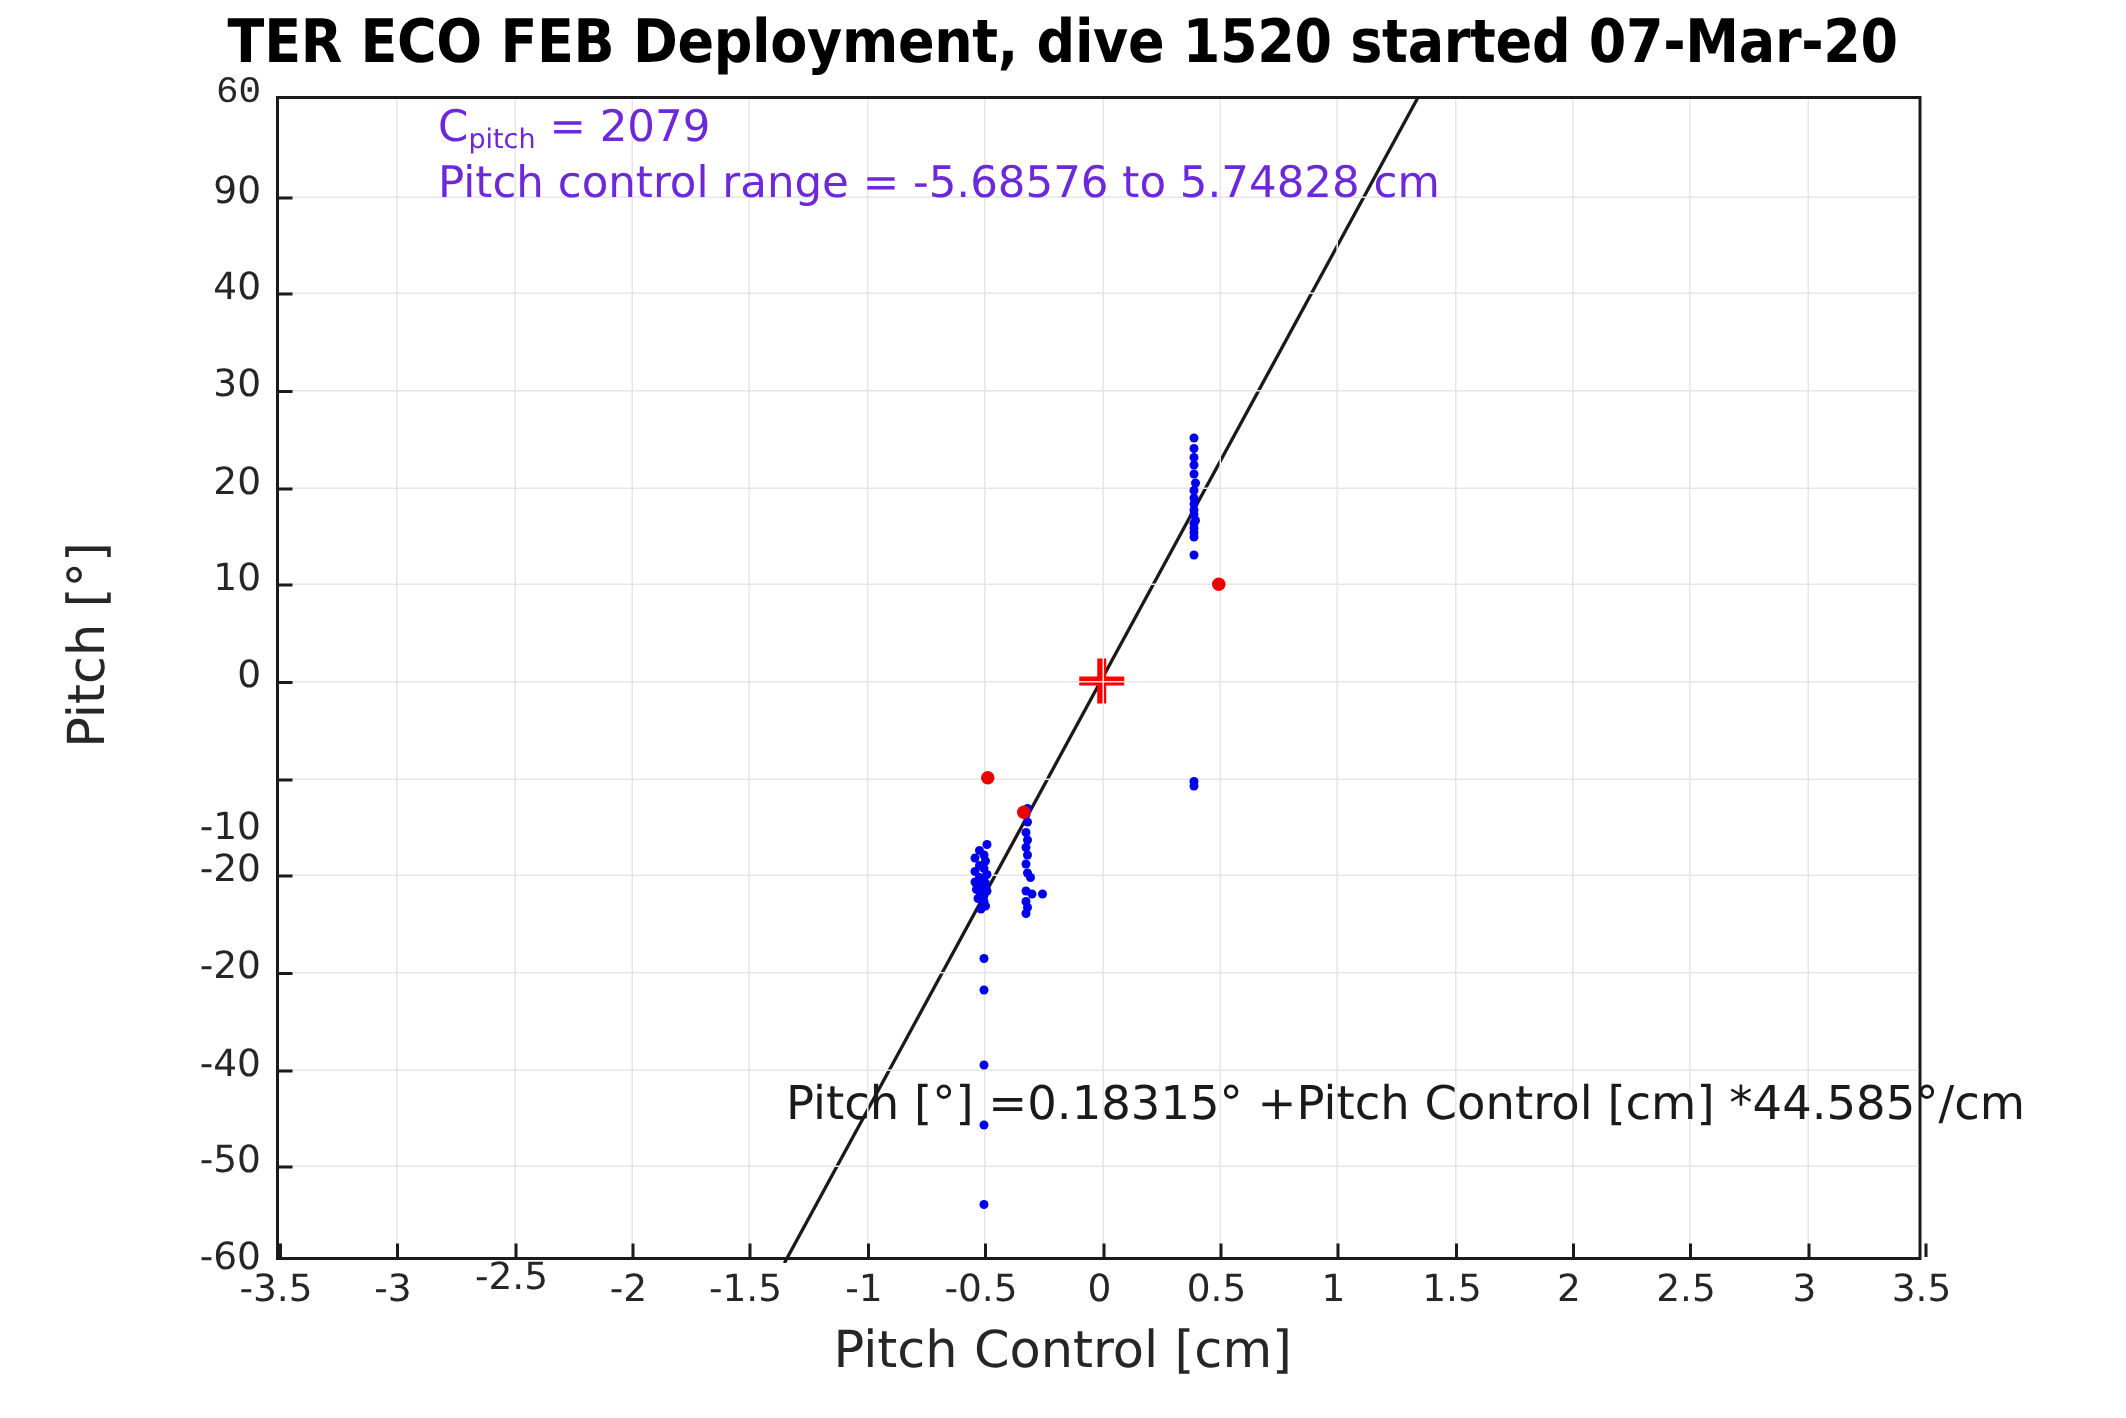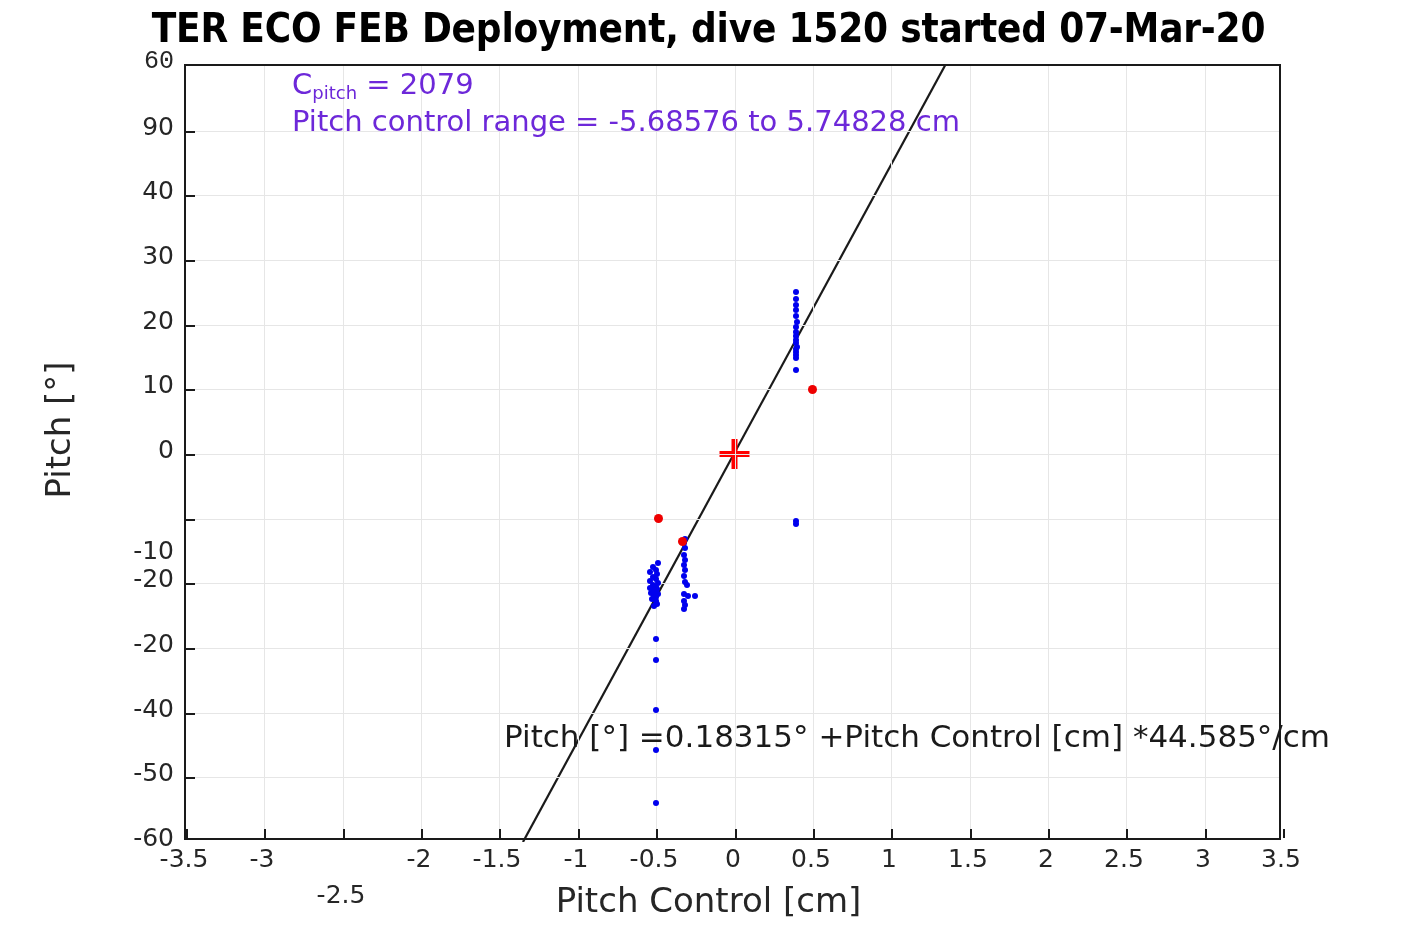--- a/index.html
+++ b/index.html
@@ -51,21 +51,21 @@
   
   #annotation-block{
     position:absolute;left:292px;top:66px;width:900px;
     font-size:29px;line-height:37px;color:#6d28d9;white-space:nowrap;
   }
   #annotation-block .ann-line{height:37px;}
   #annotation-block sub{font-size:18px;vertical-align:-0.25em;}
 
   
   #fit-equation{
-    position:absolute;left:504px;top:718px;
+    position:absolute;left:524px;top:718px;
     font-size:31px;color:#1a1a1a;white-space:nowrap;
   }
 
   
   .pt{position:absolute;border-radius:50%;}
   .pt.blue{background:#0000ee;}
   .pt.red{background:#ee0000;}
 
   #fit-line{position:absolute;left:0;top:0;width:1097px;height:776px;
             pointer-events:none;}
@@ -207,21 +207,21 @@
 
 <div id="annotation-block">
   <div class="ann-line"><span>C</span><sub>pitch</sub><span> = 2079</span></div>
   <div class="ann-line">Pitch control range = -5.68576 to 5.74828 cm</div>
 </div>
 
 <div id="fit-equation">Pitch [°] =0.18315° +Pitch Control [cm] *44.585°/cm</div>
 
 <div class="xtick-label" style="left: 139px; top: 844px;">-3.5</div>
 <div class="xtick-label" style="left: 217px; top: 844px;">-3</div>
-<div class="xtick-label" style="left: 296px; top: 880px;">-2.5</div>
+<div class="xtick-label" style="left: 296px; top: 836px;">-2.5</div>
 <div class="xtick-label" style="left: 374px; top: 844px;">-2</div>
 <div class="xtick-label" style="left: 452px; top: 844px;">-1.5</div>
 <div class="xtick-label" style="left: 531px; top: 844px;">-1</div>
 <div class="xtick-label" style="left: 609px; top: 844px;">-0.5</div>
 <div class="xtick-label" style="left: 688px; top: 844px;">0</div>
 <div class="xtick-label" style="left: 766px; top: 844px;">0.5</div>
 <div class="xtick-label" style="left: 844px; top: 844px;">1</div>
 <div class="xtick-label" style="left: 923px; top: 844px;">1.5</div>
 <div class="xtick-label" style="left: 1001px; top: 844px;">2</div>
 <div class="xtick-label" style="left: 1079px; top: 844px;">2.5</div>

